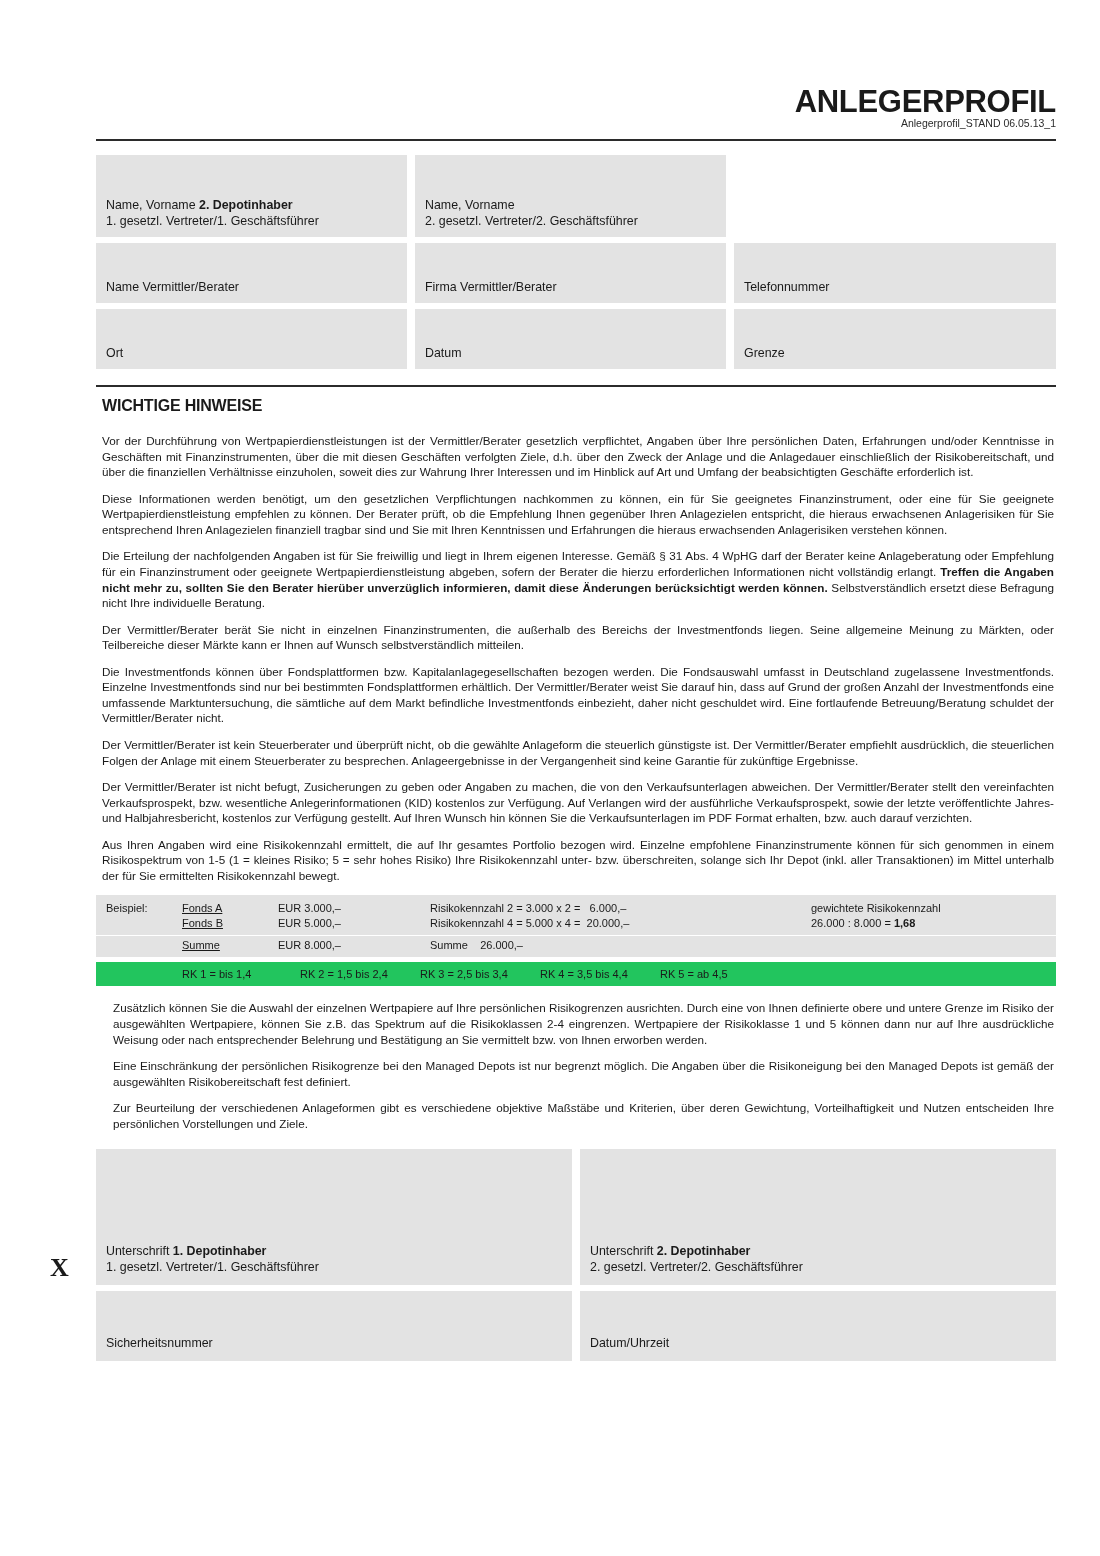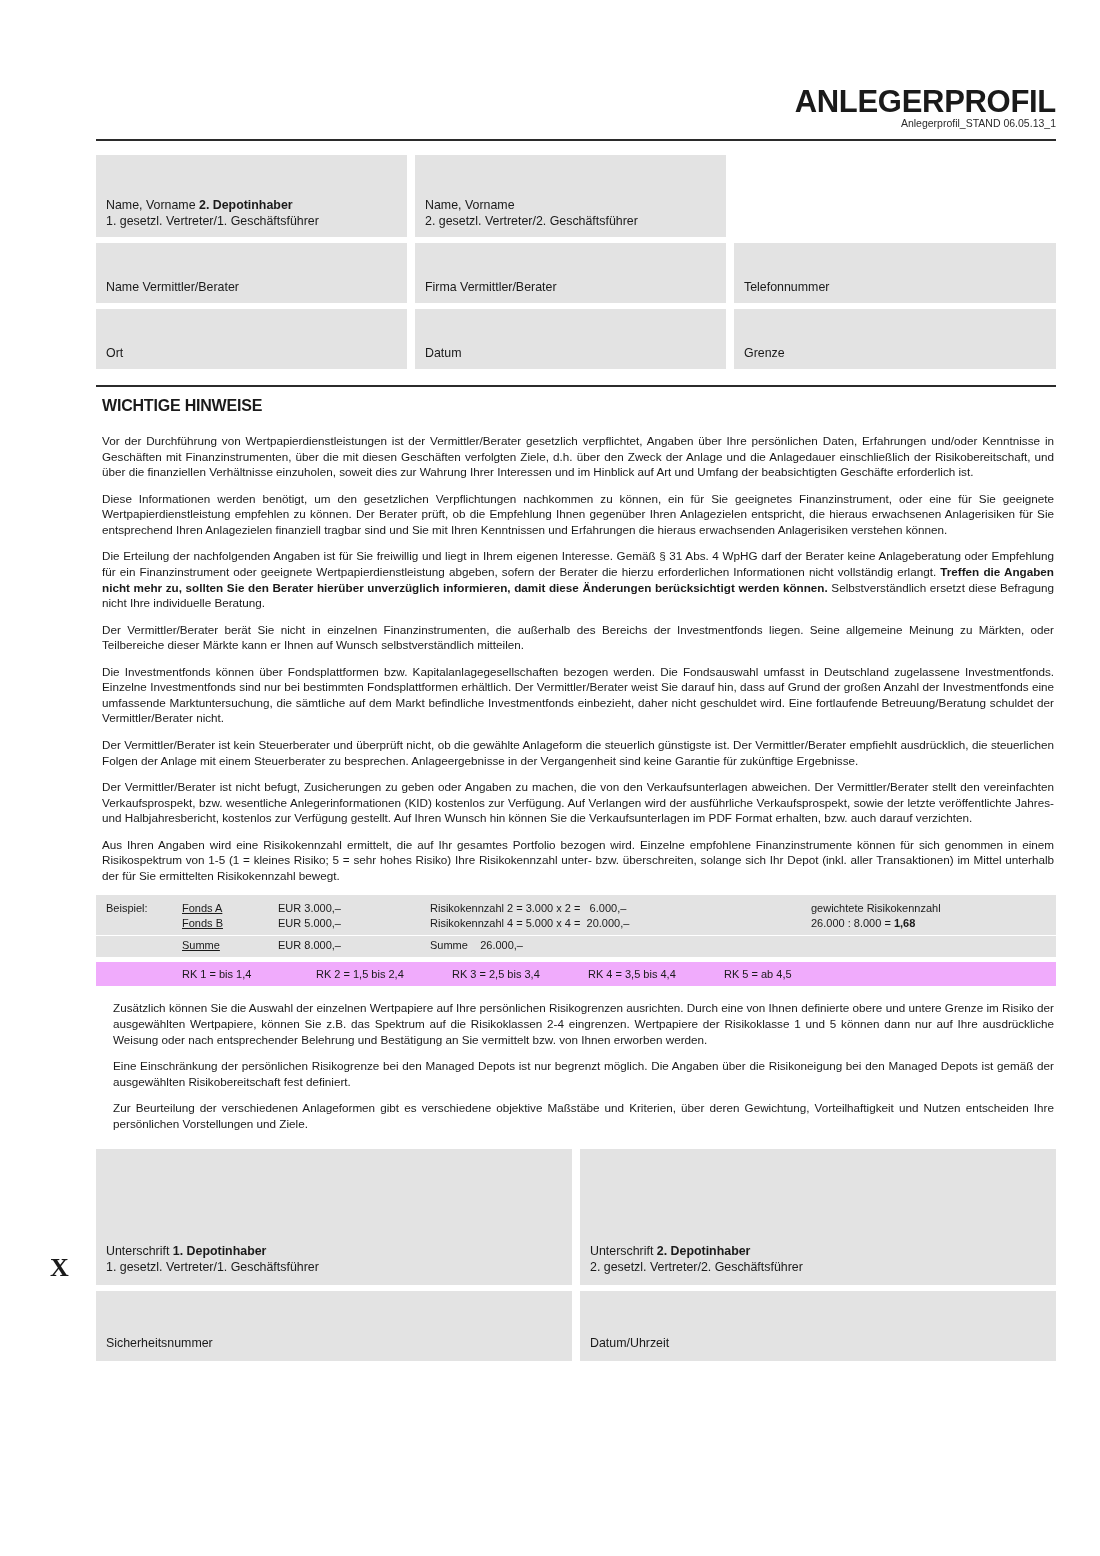--- a/index.html
+++ b/index.html
@@ -136,24 +136,24 @@
     border-top: 1px solid #ffffff;
     margin-top: 3px;
     padding-top: 3px;
   }
   .ex-sum-inner {
     display: flex;
     padding: 0 10px;
   }
   .ex-gap { height: 5px; }
   .rk-row {
-    background: #f0abfc;
+    background: #22c55e;
     display: flex;
     padding: 6px 10px;
-    gap: 16px;
+    gap: 0;
   }
   .rk-row span { display: inline-block; }
   .rk-c { width: 120px; }
   .rk-c.first { margin-left: 76px; width: 118px; }
 
   
   .sig-wrap {
     margin-top: 18px;
     position: relative;
   }

